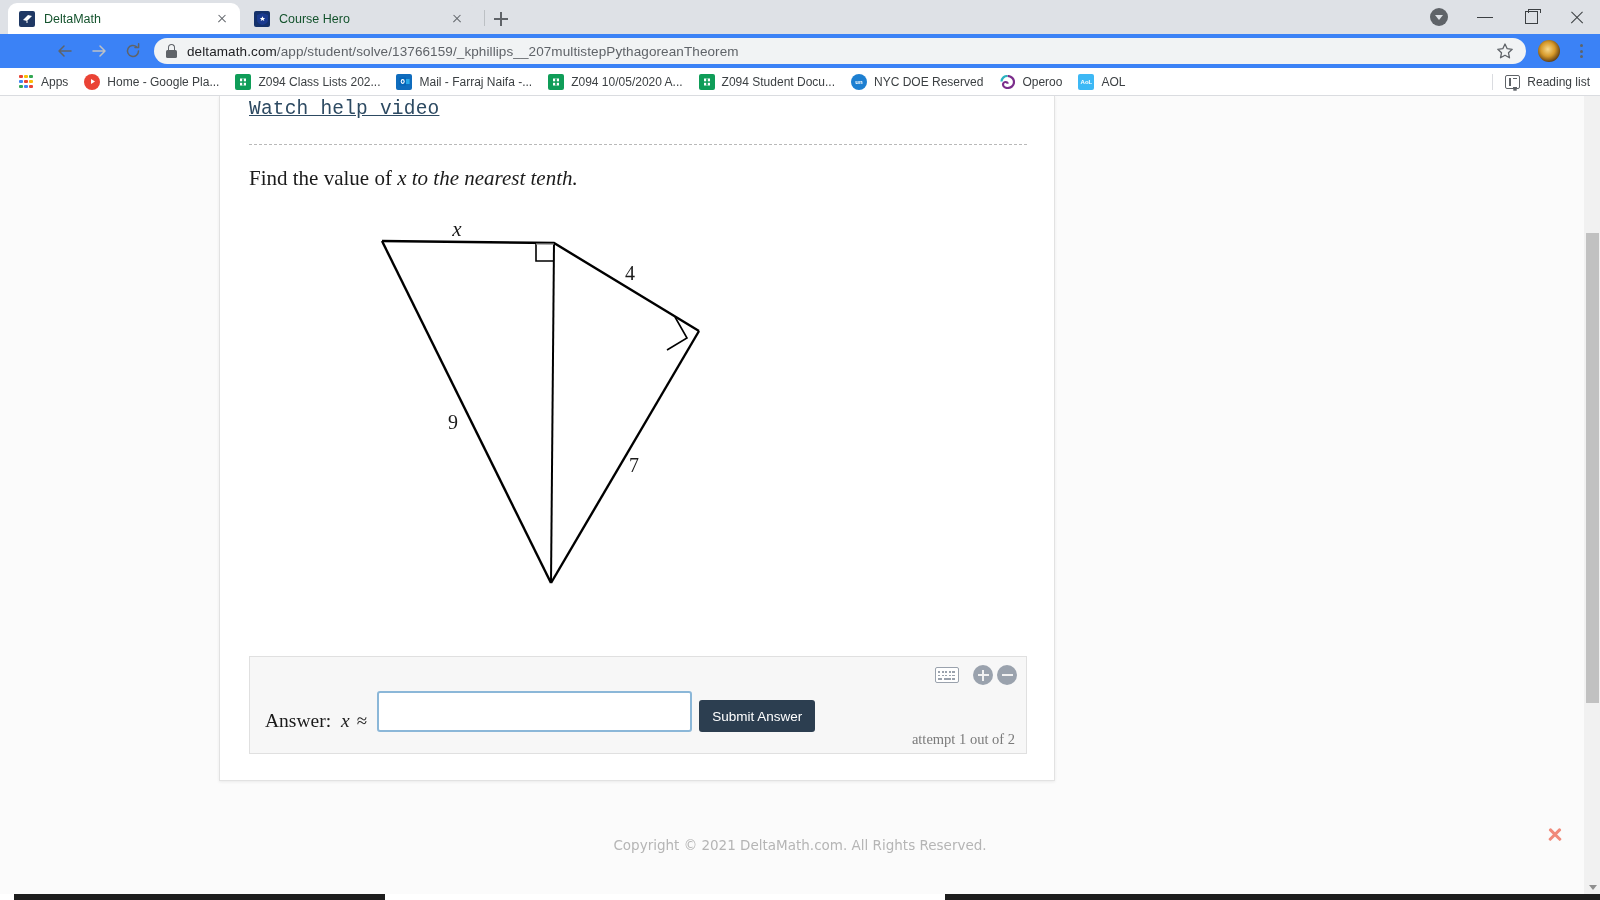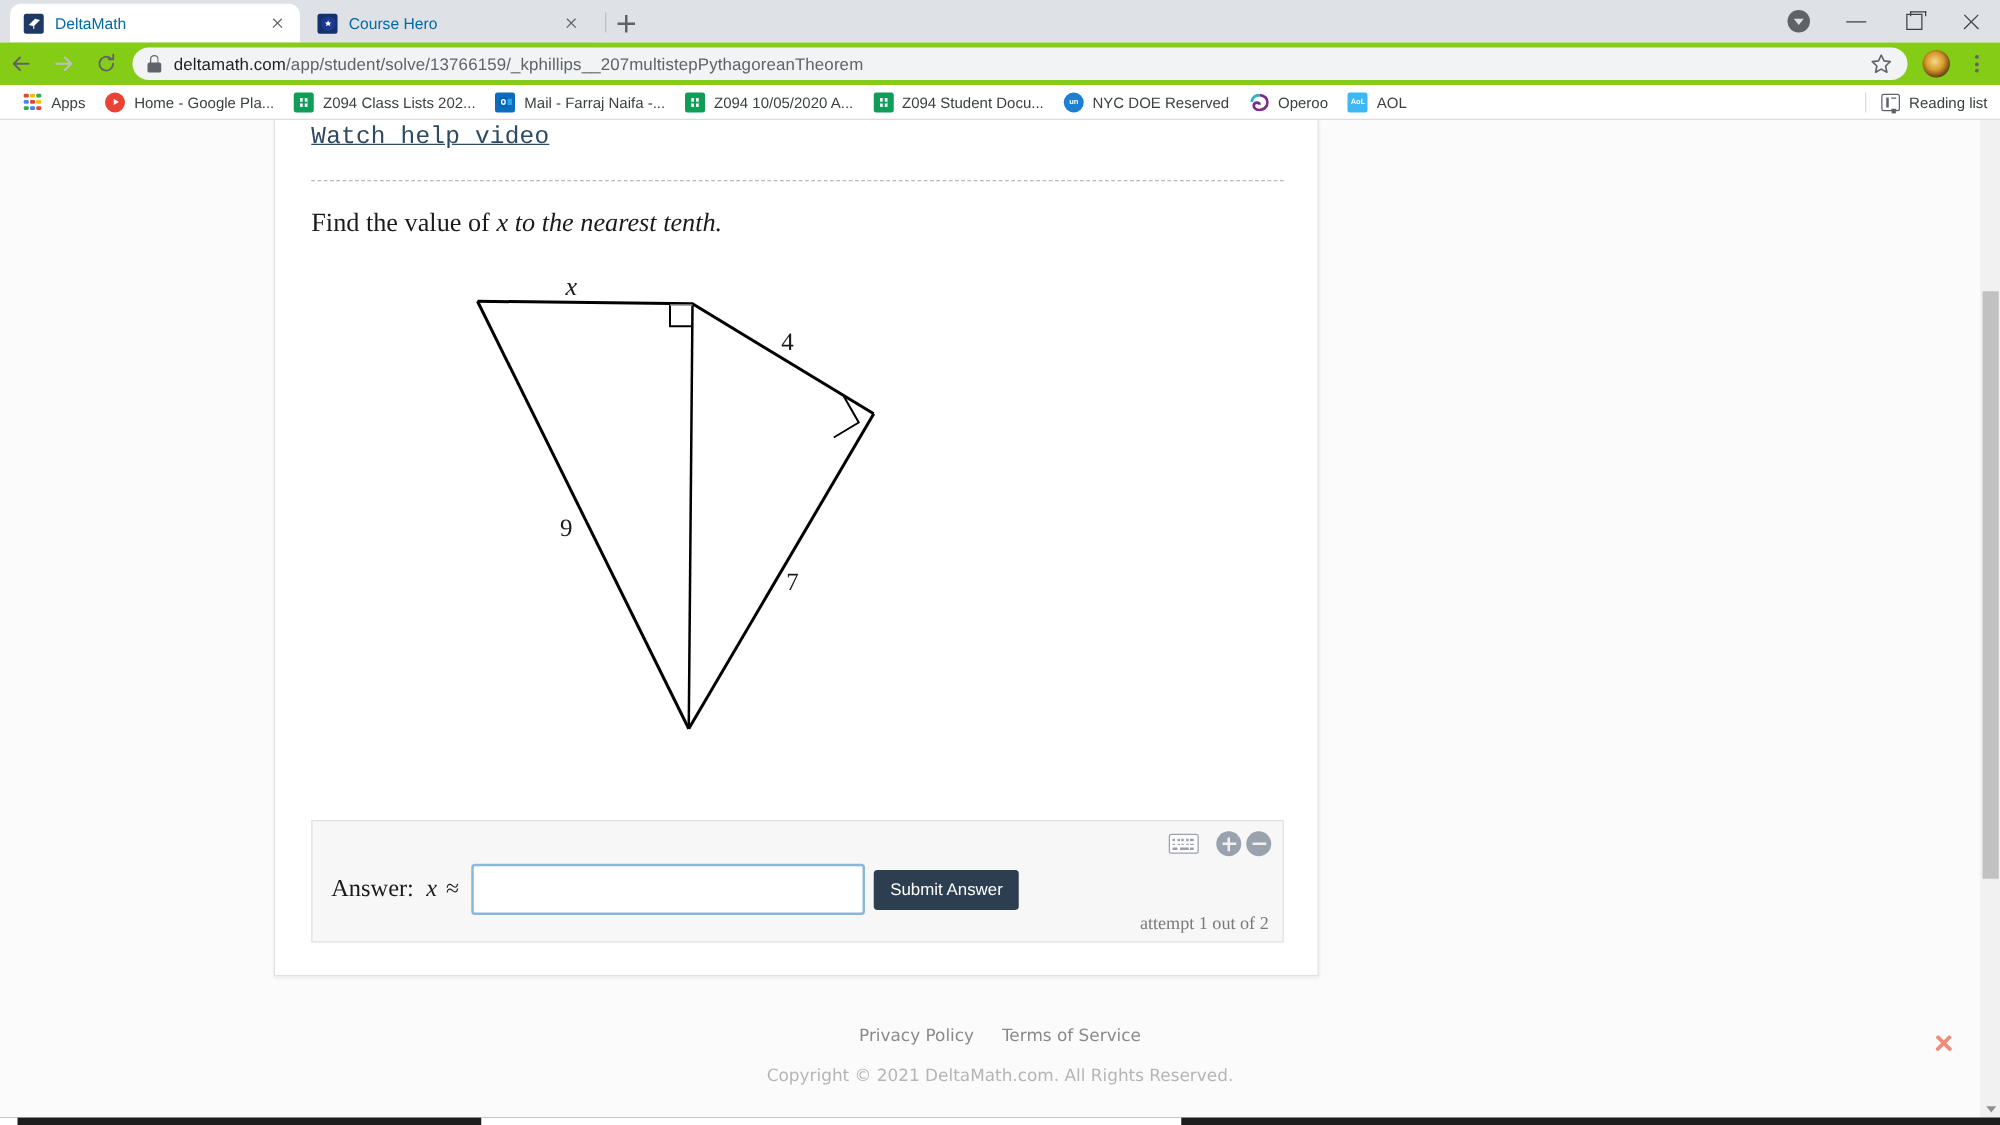--- a/index.html
+++ b/index.html
@@ -21,21 +21,21 @@
     border-radius:9px 9px 0 0;
     display:flex; align-items:center; padding:0 8px 0 11px;
   }
   .tab.active{ background:#ffffff; }
   .tab.inactive{ background:#dee1e6; }
   .tab-fav{ width:16px; height:16px; flex:0 0 16px; margin-right:9px; border-radius:2px;
             display:flex; align-items:center; justify-content:center; }
   .fav-delta{ background:#1f3864; }
   .fav-ch{ background:#14316b; }
   .tab-title{
-    font-size:12.5px; color:#0369a1; white-space:nowrap; overflow:hidden;
+    font-size:12.5px; color:#14532d; white-space:nowrap; overflow:hidden;
     text-overflow:ellipsis; flex:1 1 auto;
   }
   .tab-close{
     width:20px; height:20px; flex:0 0 20px; position:relative; border-radius:50%;
   }
   .tab-close:before,.tab-close:after{
     content:""; position:absolute; left:5px; top:9.5px; width:10px; height:1.3px;
     background:#5f6368;
   }
   .tab-close:before{ transform:rotate(45deg); }
@@ -59,22 +59,22 @@
   .wc-max:before{ content:""; position:absolute; left:17px; top:11px; width:11px; height:11px;
      border:1.3px solid #3c4043; }
   .wc-max:after{ content:""; position:absolute; left:20px; top:8.6px; width:11px; height:3px;
      border:1.3px solid #3c4043; border-bottom:none; }
   .wc-close:before,.wc-close:after{
     content:""; position:absolute; left:15px; top:16.5px; width:16px; height:1.3px; background:#3c4043; }
   .wc-close:before{ transform:rotate(45deg); }
   .wc-close:after{ transform:rotate(-45deg); }
 
   .chrome-toolbar{
-    position:absolute; left:0; top:34px; width:1600px; height:34px; background:#84cc16;
-    display:flex; align-items:center;
+    position:absolute; left:0; top:34px; width:1600px; height:34px; background:#3b82f6;
+    display:flex; align-items:center;padding-left:48px;
   }
   .nav-btn{ width:34px; height:34px; position:relative; flex:0 0 34px; }
   .nav-btn svg{ position:absolute; left:8px; top:8px; }
   .omnibox{
     flex:1 1 auto; height:26px; background:#f1f3f4; border-radius:13px;
     margin:0 6px 0 4px; display:flex; align-items:center; padding:0 12px;
     position:relative;
   }
   .lock{ width:11px; height:14px; position:relative; flex:0 0 11px; margin-right:10px; }
   .lock-body{ position:absolute; left:0; bottom:0; width:11px; height:8px; background:#5f6368; border-radius:1.5px; }
@@ -154,21 +154,21 @@
     width:24px; height:16px; border:1.4px solid #9aa2ad; border-radius:2px;
     position:relative; margin-right:10px; background:#fff;
   }
   .kbd-icon span{ position:absolute; background:#9aa2ad; height:1.6px; }
   .circ-btn{
     width:20px; height:20px; border-radius:50%; background:#9aa2ad;
     position:relative; margin-left:4px;
   }
   .circ-btn:before{ content:""; position:absolute; left:4.5px; top:9.2px; width:11px; height:2.2px; background:#f1f1f1; }
   .circ-btn.plus:after{ content:""; position:absolute; left:8.9px; top:4.5px; width:2.2px; height:11px; background:#f1f1f1; }
-  .ans-row{ position:absolute; left:15px; top:34px; display:flex; align-items:center; }
+  .ans-row{ position:absolute; left:15px; top:34px; display:flex; align-items:flex-end; }
   .ans-label{ font-family:"Liberation Serif", serif; font-size:19.5px; color:#1b1b1b; }
   .ans-x{ font-family:"Liberation Serif", serif; font-style:italic; font-size:19.5px; margin:0 7px 0 10px; color:#1b1b1b; }
   .ans-approx{ font-family:"Liberation Serif", serif; font-size:19px; color:#1b1b1b; margin-right:10px; }
   .ans-input{
     width:315px; height:41px; border:2px solid #8bb7d8; border-radius:3px;
     background:#fff; font-size:15px; padding:0 8px; outline:none;
     font-family:"Liberation Sans", sans-serif;
   }
   .submit-btn{
     margin-left:7px; height:32px; padding:0 13px;
@@ -447,24 +447,20 @@
         <span class="ans-approx">≈</span>
         <input class="ans-input" type="text" value="" style="">
         <button class="submit-btn">Submit Answer</button>
       </div>
 
       <div class="attempt">attempt 1 out of 2</div>
     </div>
   </div>
 
   <div class="footer">
-    <div class="footer-links">
-      <span>Privacy Policy</span>
-      <span>Terms of Service</span>
-    </div>
     <div class="footer-copy">Copyright © 2021 DeltaMath.com. All Rights Reserved.</div>
   </div>
 
   <div class="close-x"></div>
 </div>
 
 <div class="pg-scroll">
   <div class="pg-thumb"></div>
   <div class="pg-arrow"></div>
 </div>

